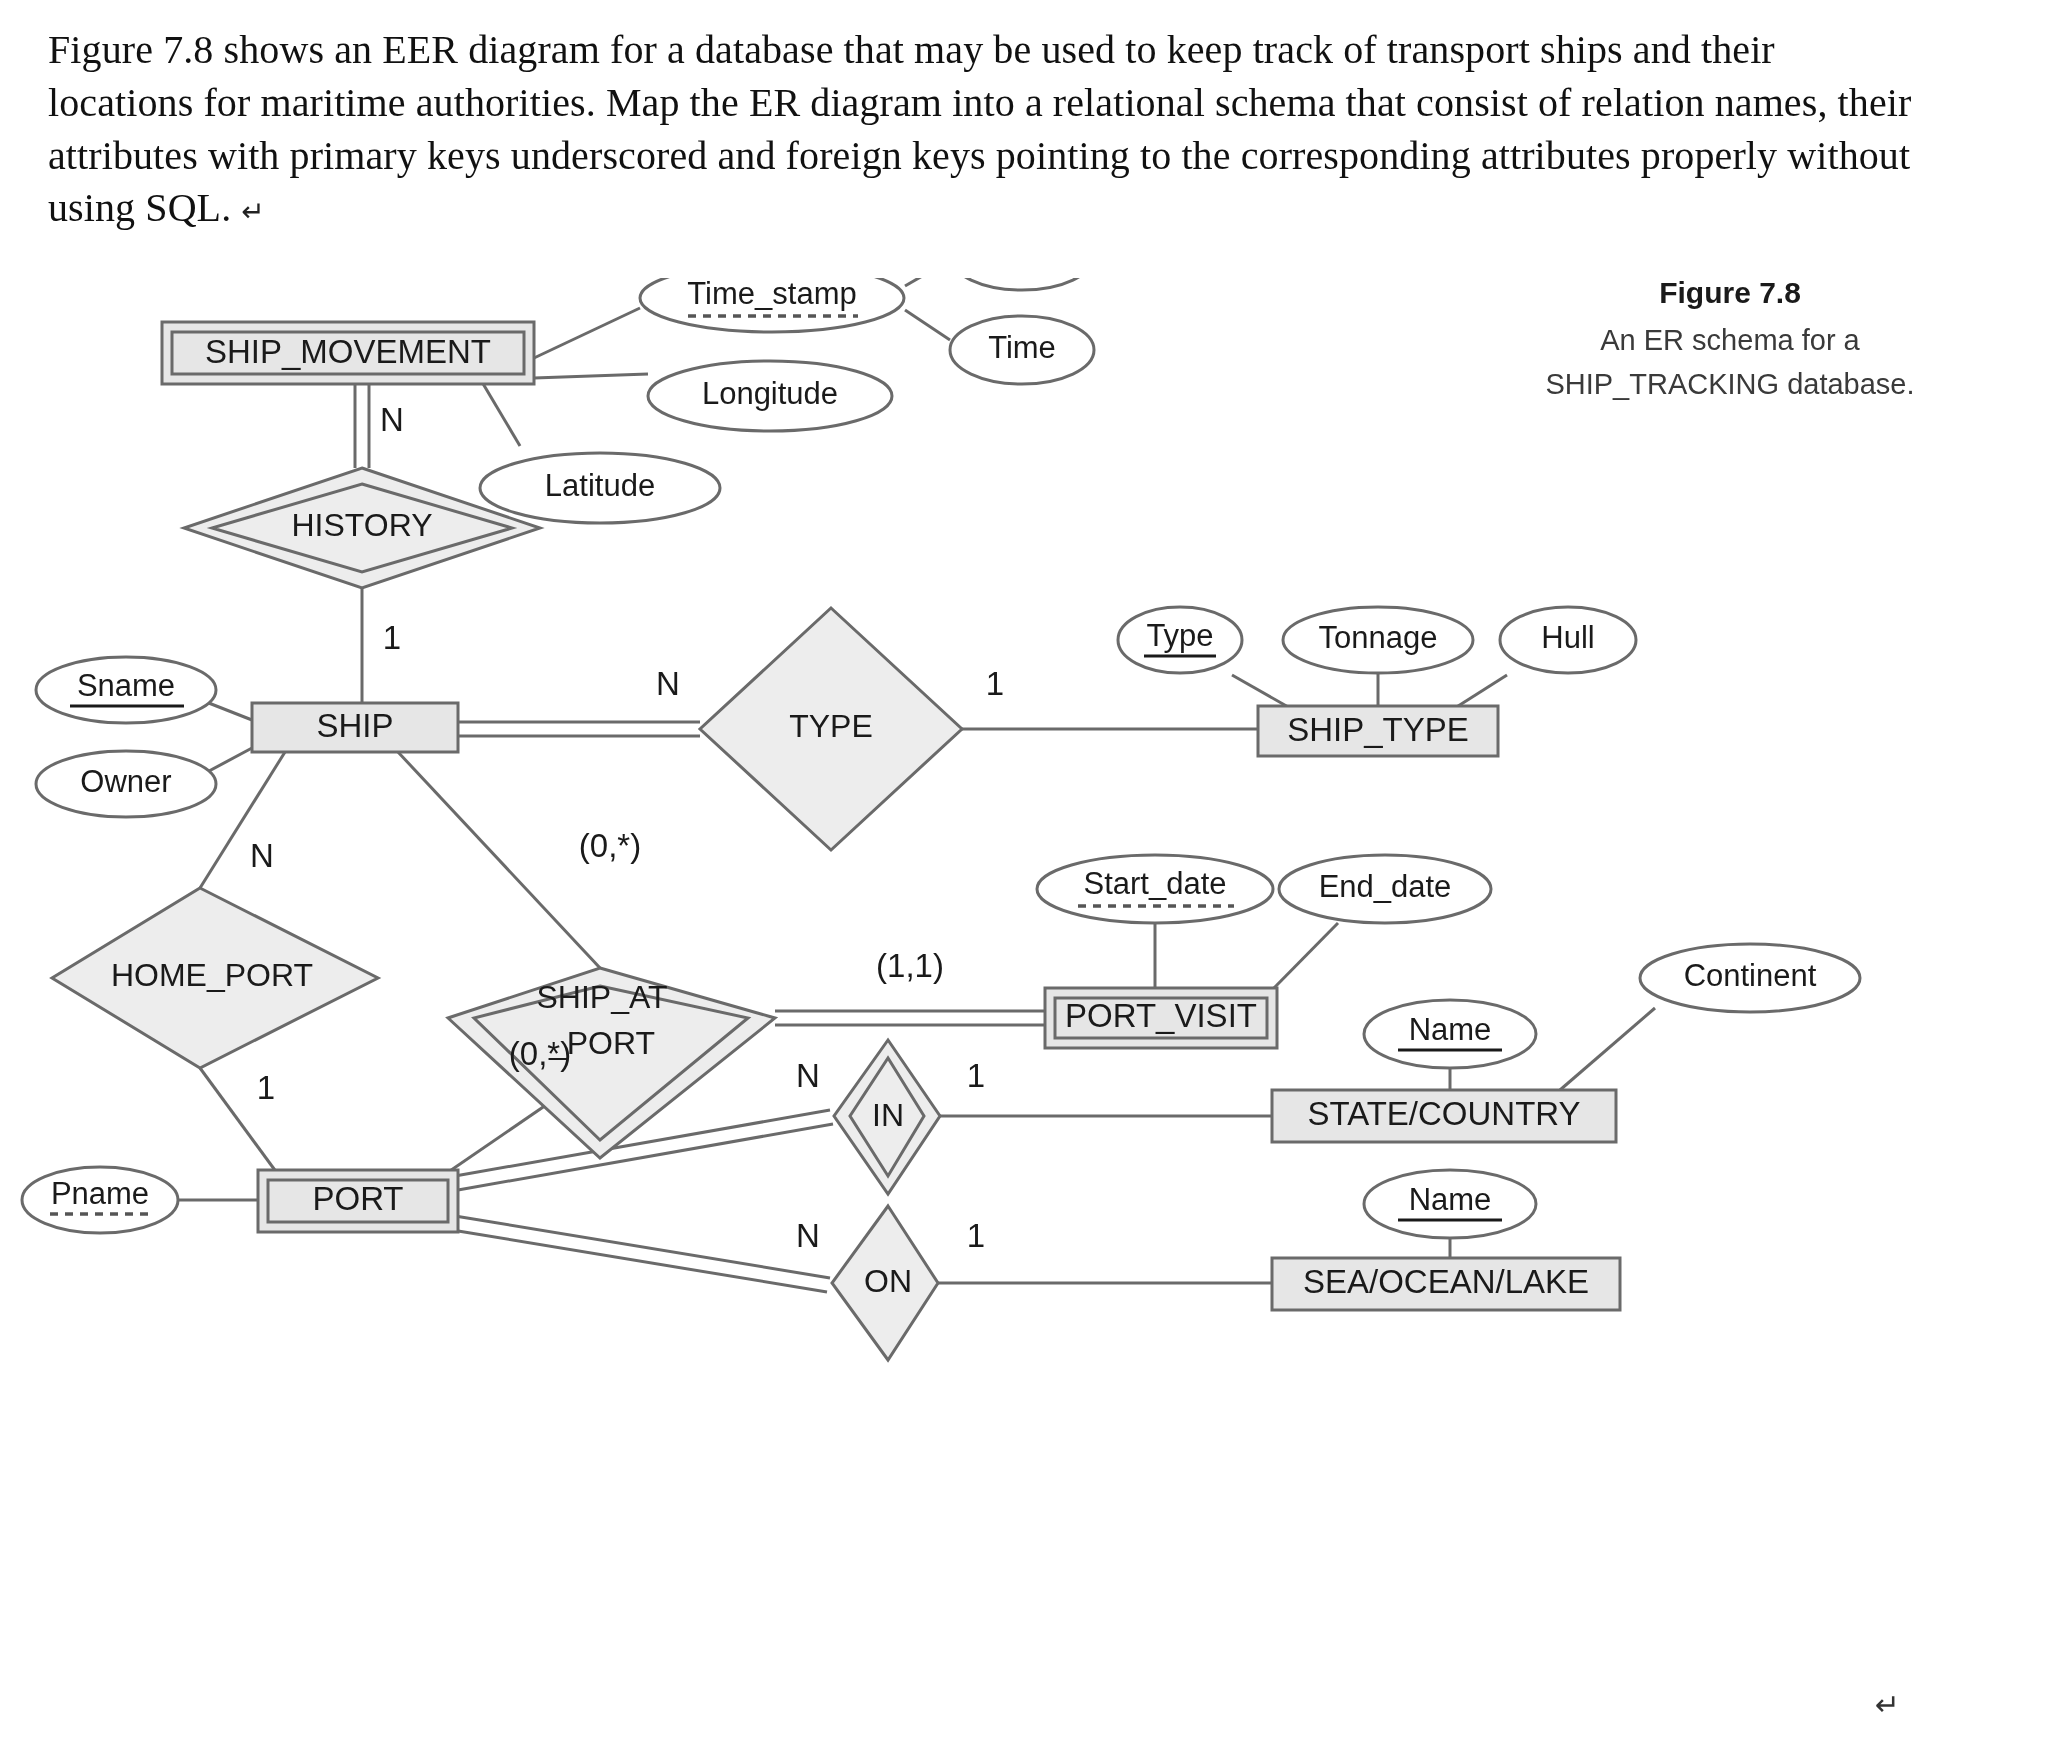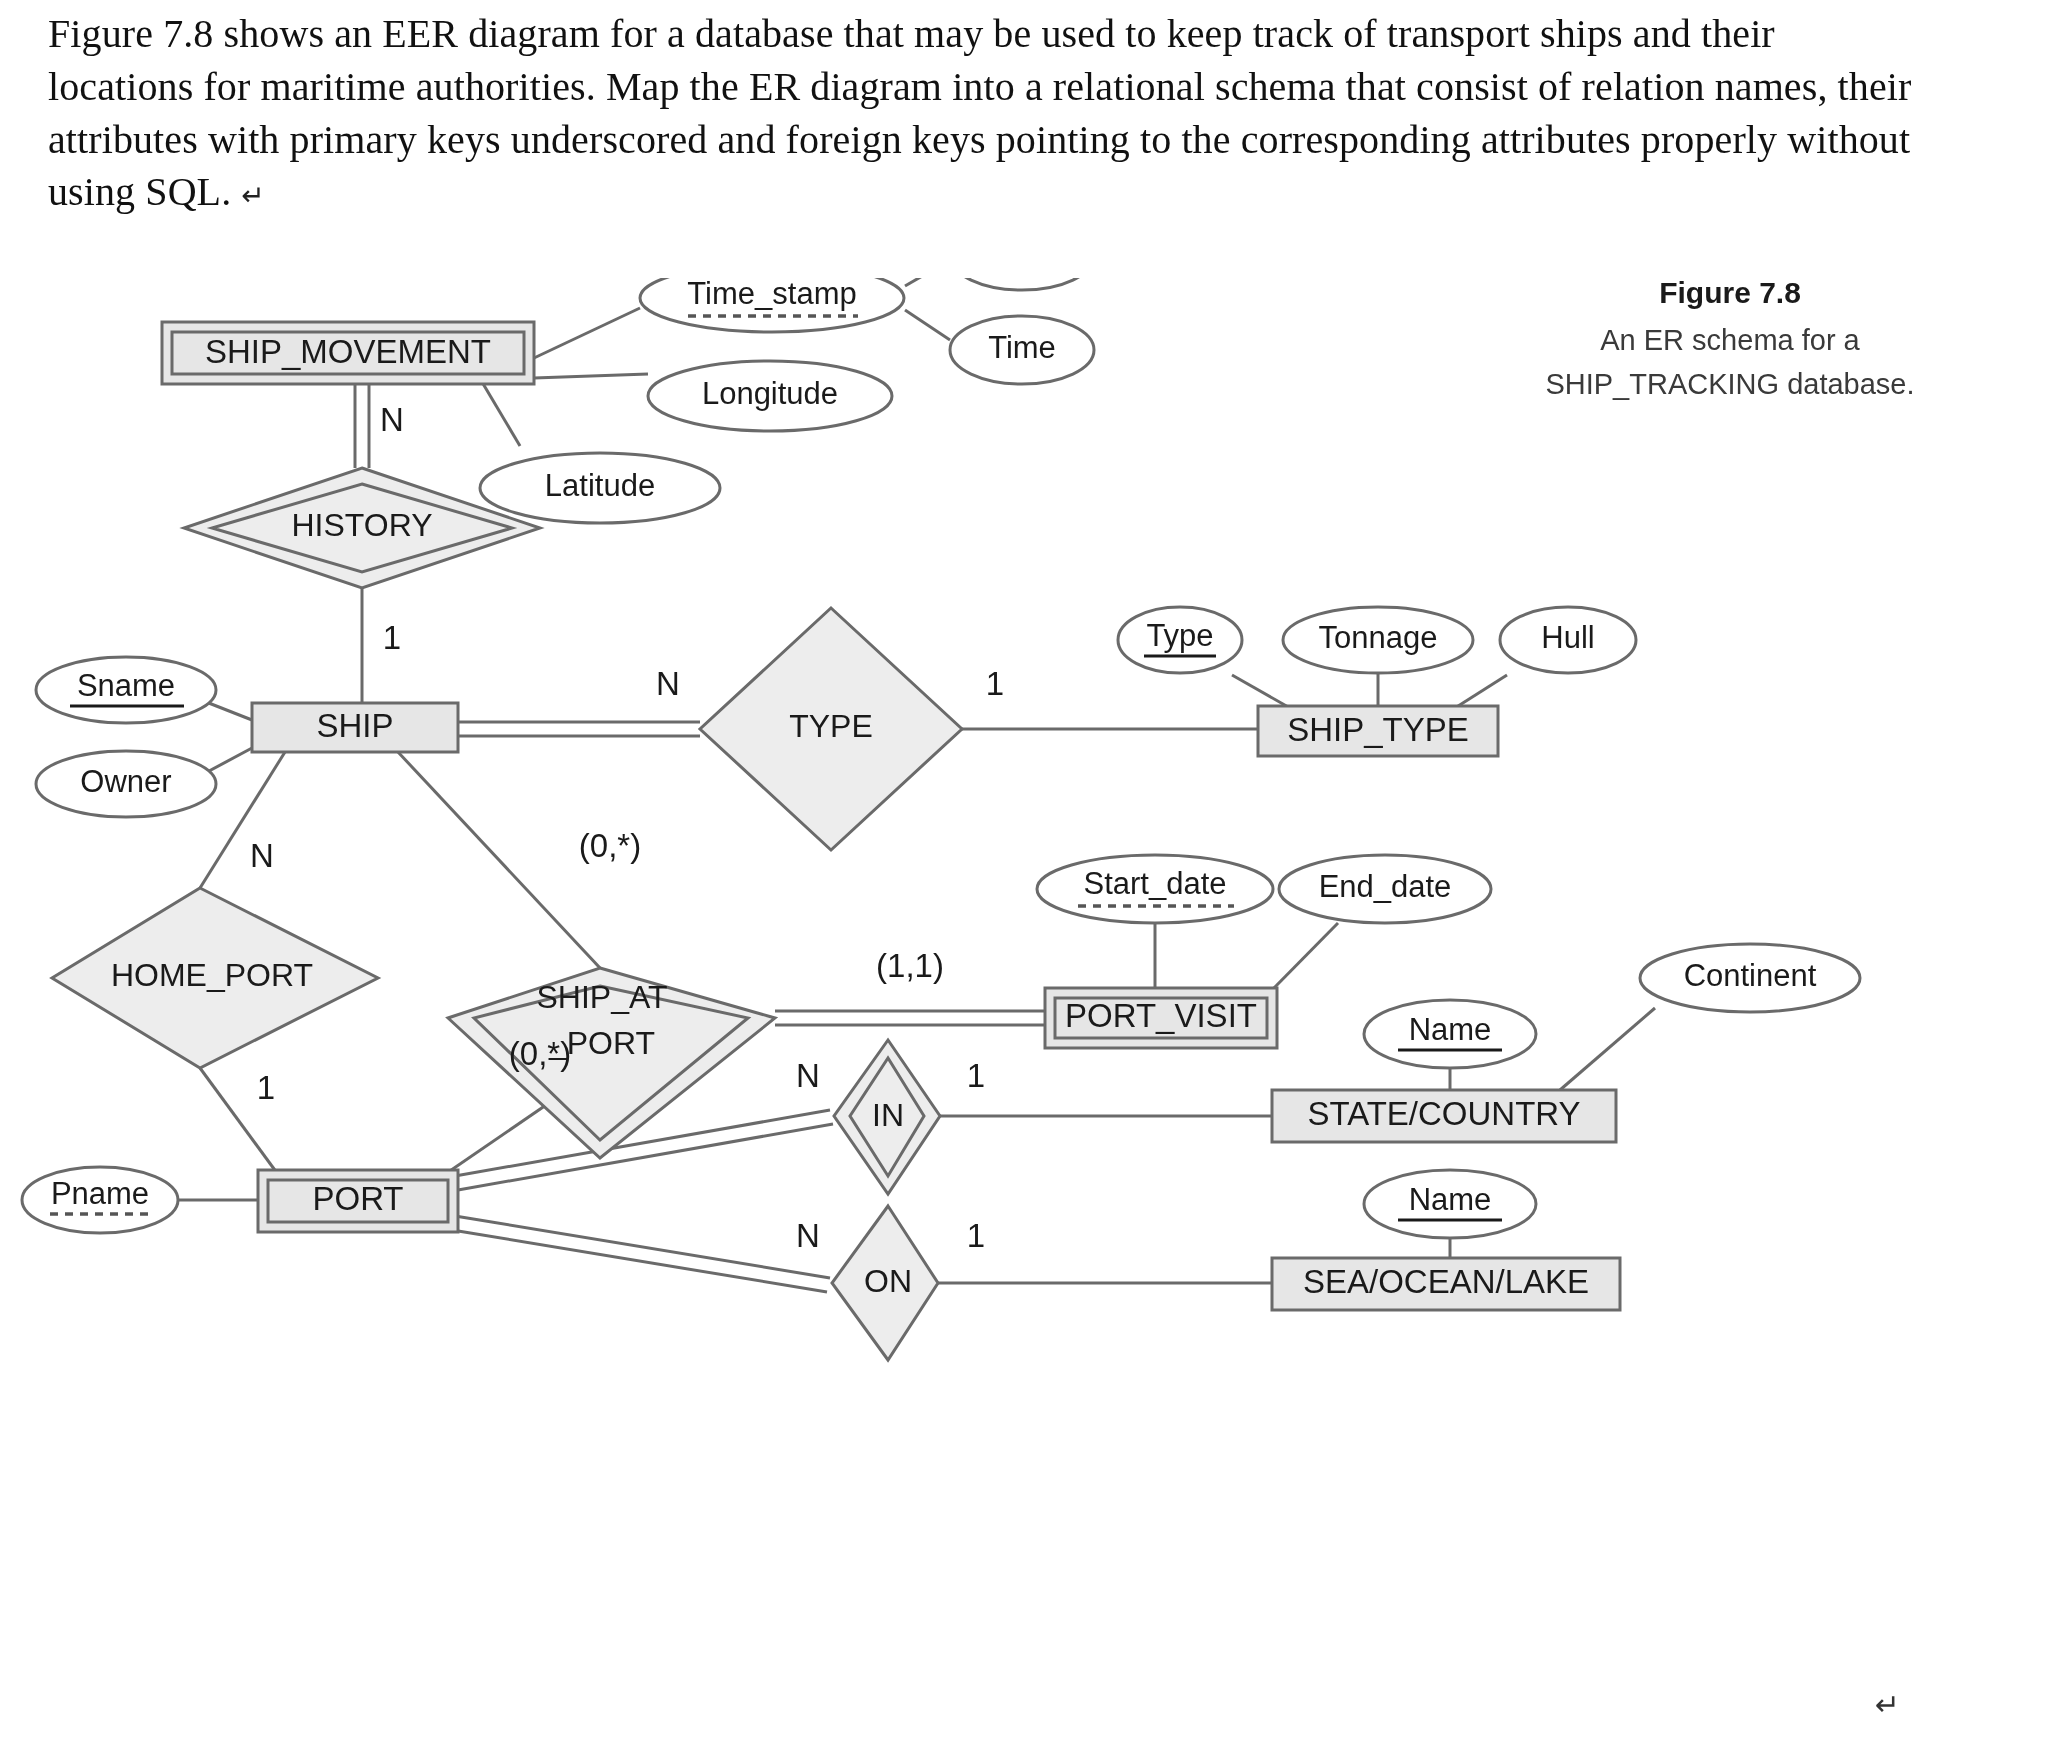--- a/index.html
+++ b/index.html
@@ -10,21 +10,21 @@
   body {
     width: 2046px;
     height: 1756px;
     font-family: "Liberation Sans", sans-serif;
     position: relative;
     overflow: hidden;
   }
   #question-text {
     position: absolute;
     left: 48px;
-    top: 8px;
+    top: 24px;
     width: 1880px;
     font-family: "Liberation Serif", serif;
     font-size: 40px;
     line-height: 1.32;
     color: #111111;
     letter-spacing: 0.1px;
   }
   #question-text .pilcrow {
     font-family: "Liberation Sans", sans-serif;
     font-size: 28px;

